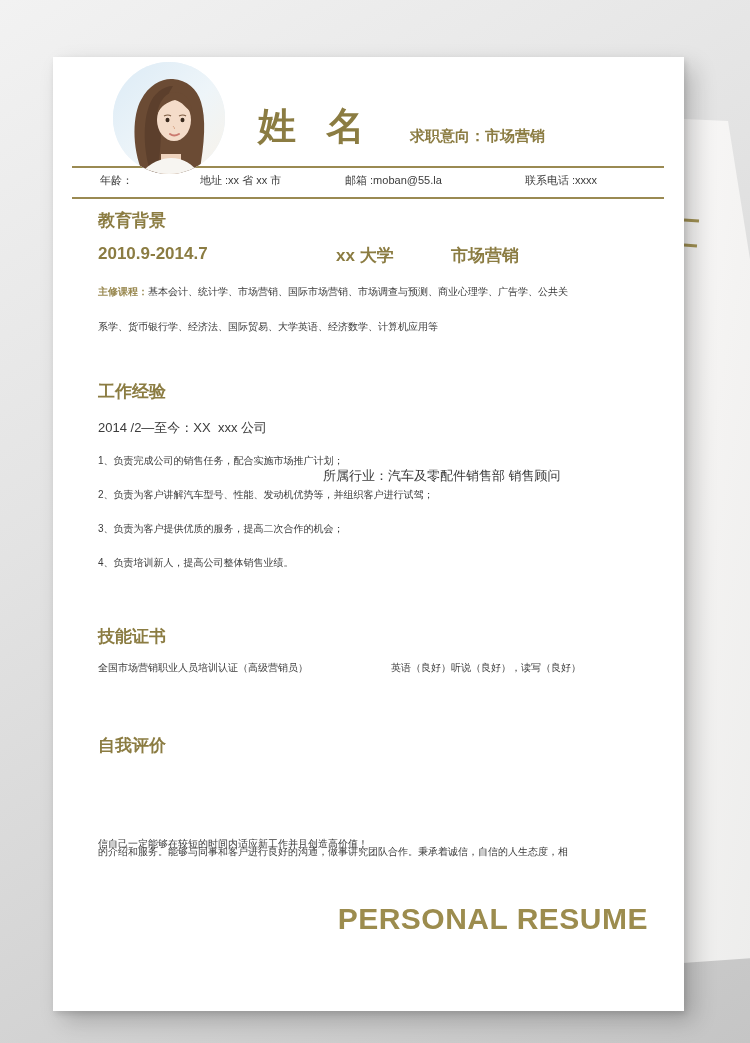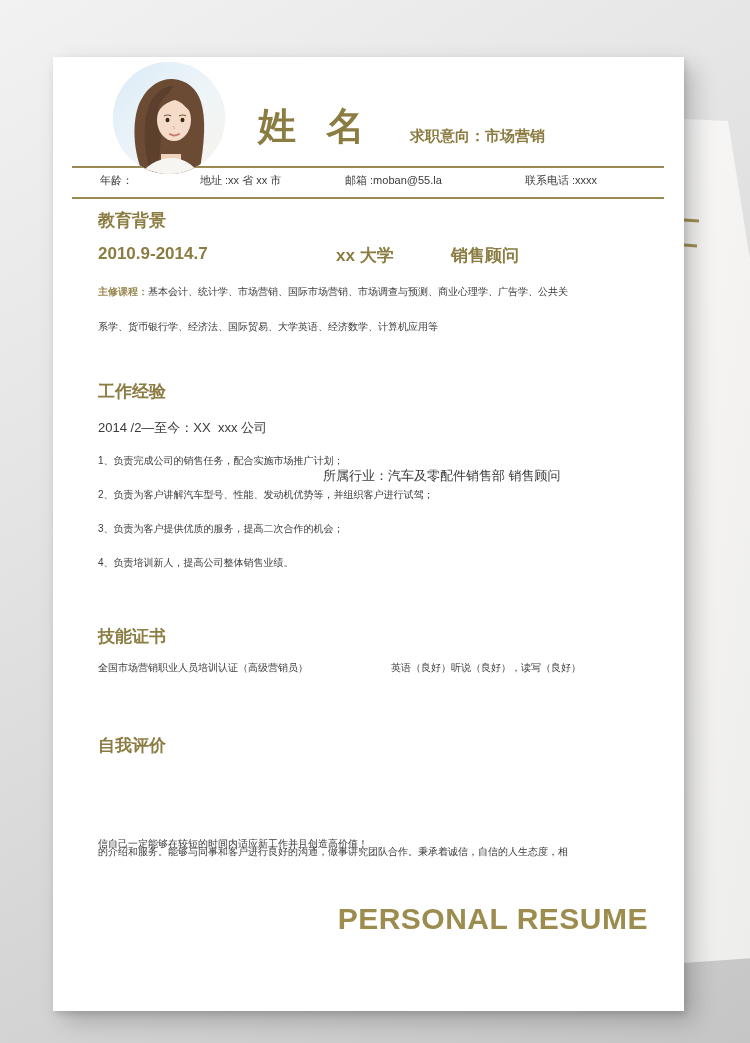--- a/index.html
+++ b/index.html
@@ -135,21 +135,21 @@
   <div class="abs contact-item c-age">年龄：</div>
   <div class="abs contact-item c-addr">地址 :xx 省 xx 市</div>
   <div class="abs contact-item c-mail">邮箱 :moban@55.la</div>
   <div class="abs contact-item c-phone">联系电话 :xxxx</div>
   <div class="gold-line line2"></div>
 
   <div class="abs sec-title t-edu">教育背景</div>
   <div class="edu-row">
     <span class="e-period">2010.9-2014.7</span>
     <span class="e-school">xx 大学</span>
-    <span class="e-major">销售顾问</span>
+    <span class="e-major">市场营销</span>
   </div>
   <div class="abs body-text course1"><span class="course-label">主修课程：</span><span>基本会计、统计学、市场营销、国际市场营销、市场调查与预测、商业心理学、广告学、公共关</span></div>
   <div class="abs body-text course2">系学、货币银行学、经济法、国际贸易、大学英语、经济数学、计算机应用等</div>
 
   <div class="abs sec-title t-work">工作经验</div>
   <div class="work-row">
     <span class="w-period">2014 /2—至今：XX</span>
     <span class="w-company">xxx 公司</span>
     <span class="w-industry">所属行业：汽车及零配件销售部 销售顾问</span>
   </div>

